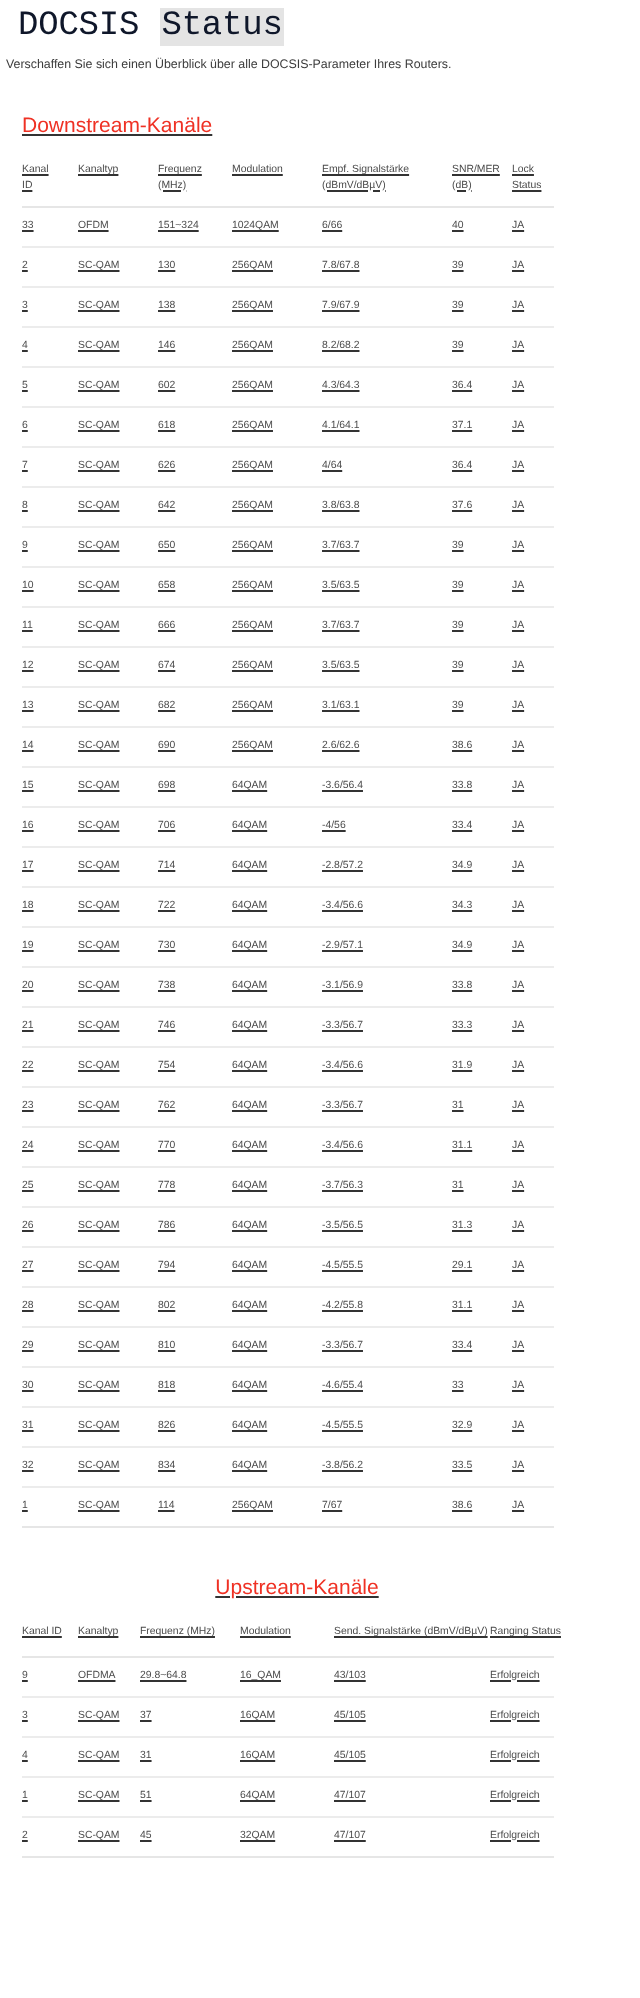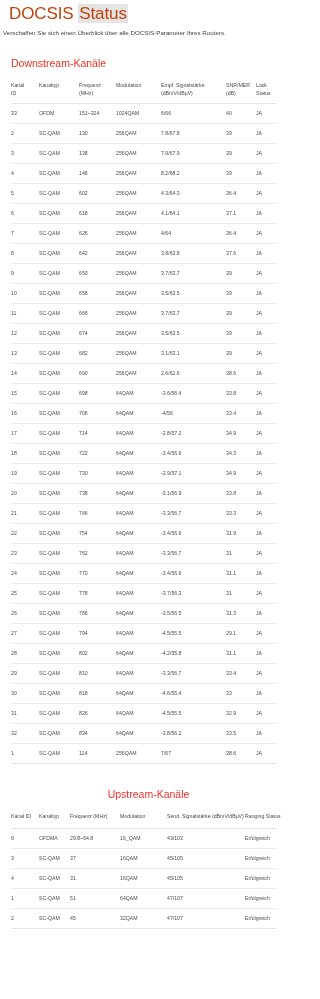--- a/index.html
+++ b/index.html
@@ -19,41 +19,43 @@
     width: 286px;
     box-sizing: border-box;
     padding: 0;
   }
   
   .page-title {
     margin: 0;
     padding: 4px 0 0 9px;
     font-size: 17px;
     font-weight: normal;
-    color: #c2410c;
+    color: #0f172a;
     letter-spacing: -0.1px;
     line-height: 19px;
     white-space: nowrap;
+    font-family: Liberation Mono, monospace;
   }
   .page-title .hl {
     background: #e4e4e4;
     padding: 0 1px;
   }
   .page-subtitle {
     margin: 0;
     padding: 5px 0 0 3px;
     font-size: 6.2px;
     color: #3d3d3d;
     line-height: 9px;
     white-space: nowrap;
   }
   
   .section {
     margin: 0;
     padding: 0;
+    text-decoration: underline;
   }
   .section-heading {
     margin: 0;
     padding: 20px 0 0 11px;
     font-size: 10.5px;
     font-weight: normal;
     color: #ef3124;
     line-height: 13px;
   }
   .section-upstream .section-heading {

